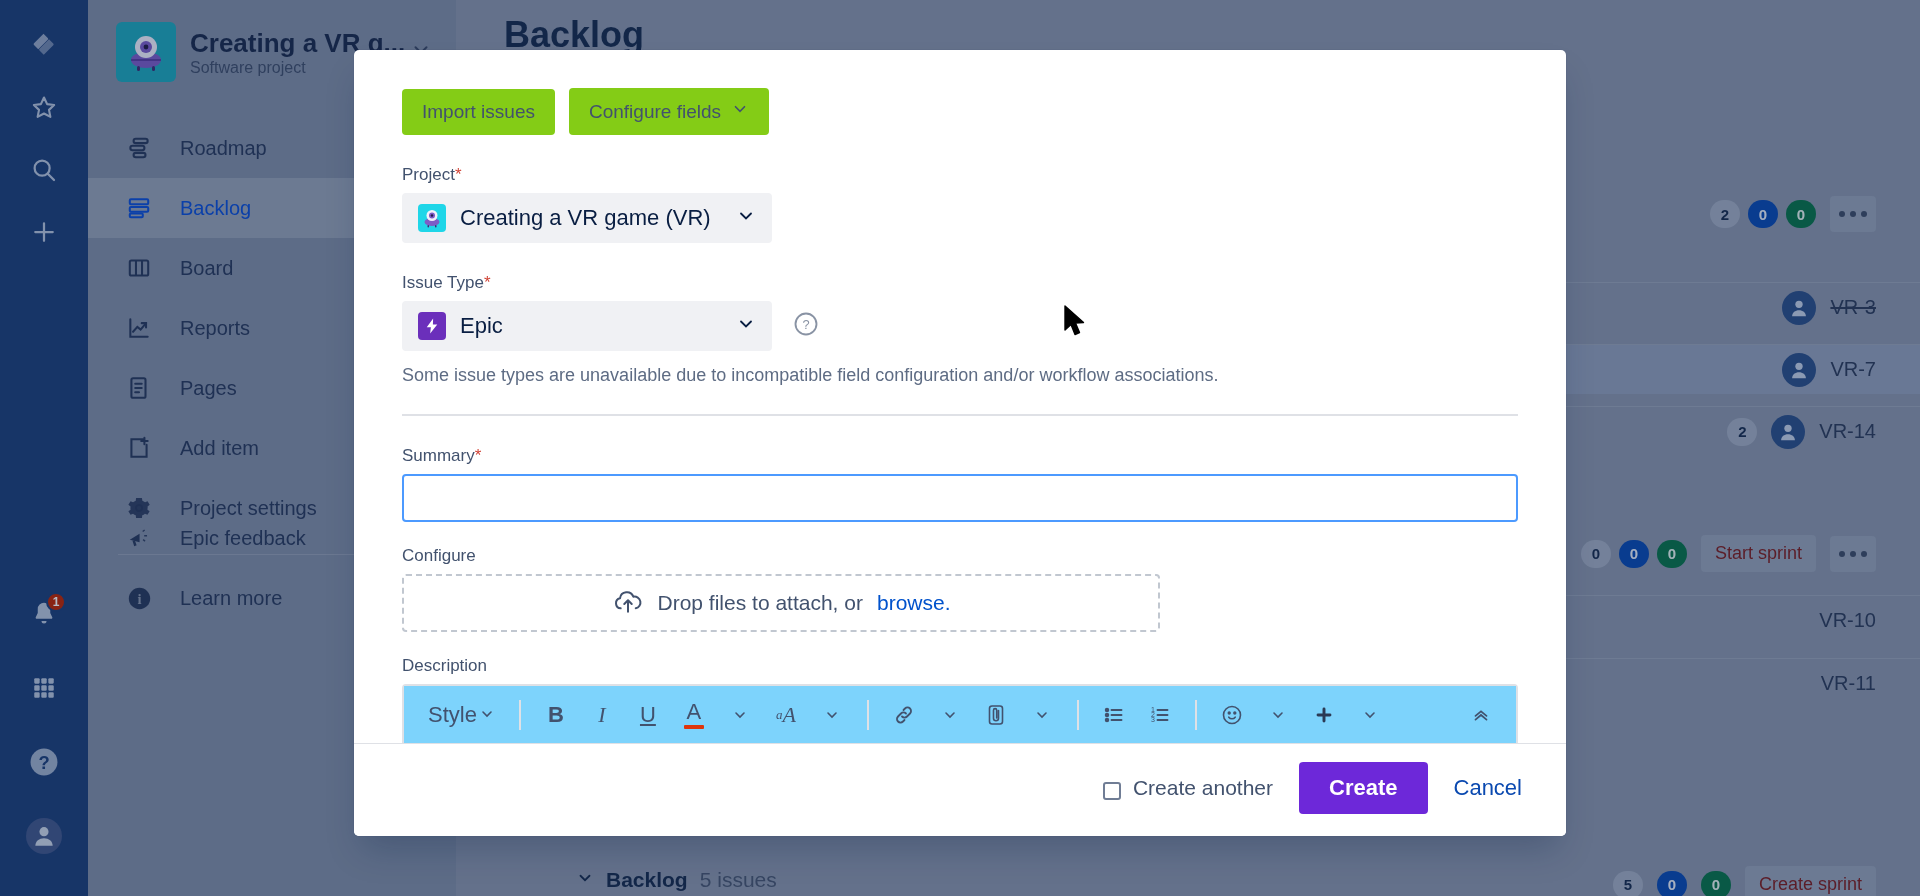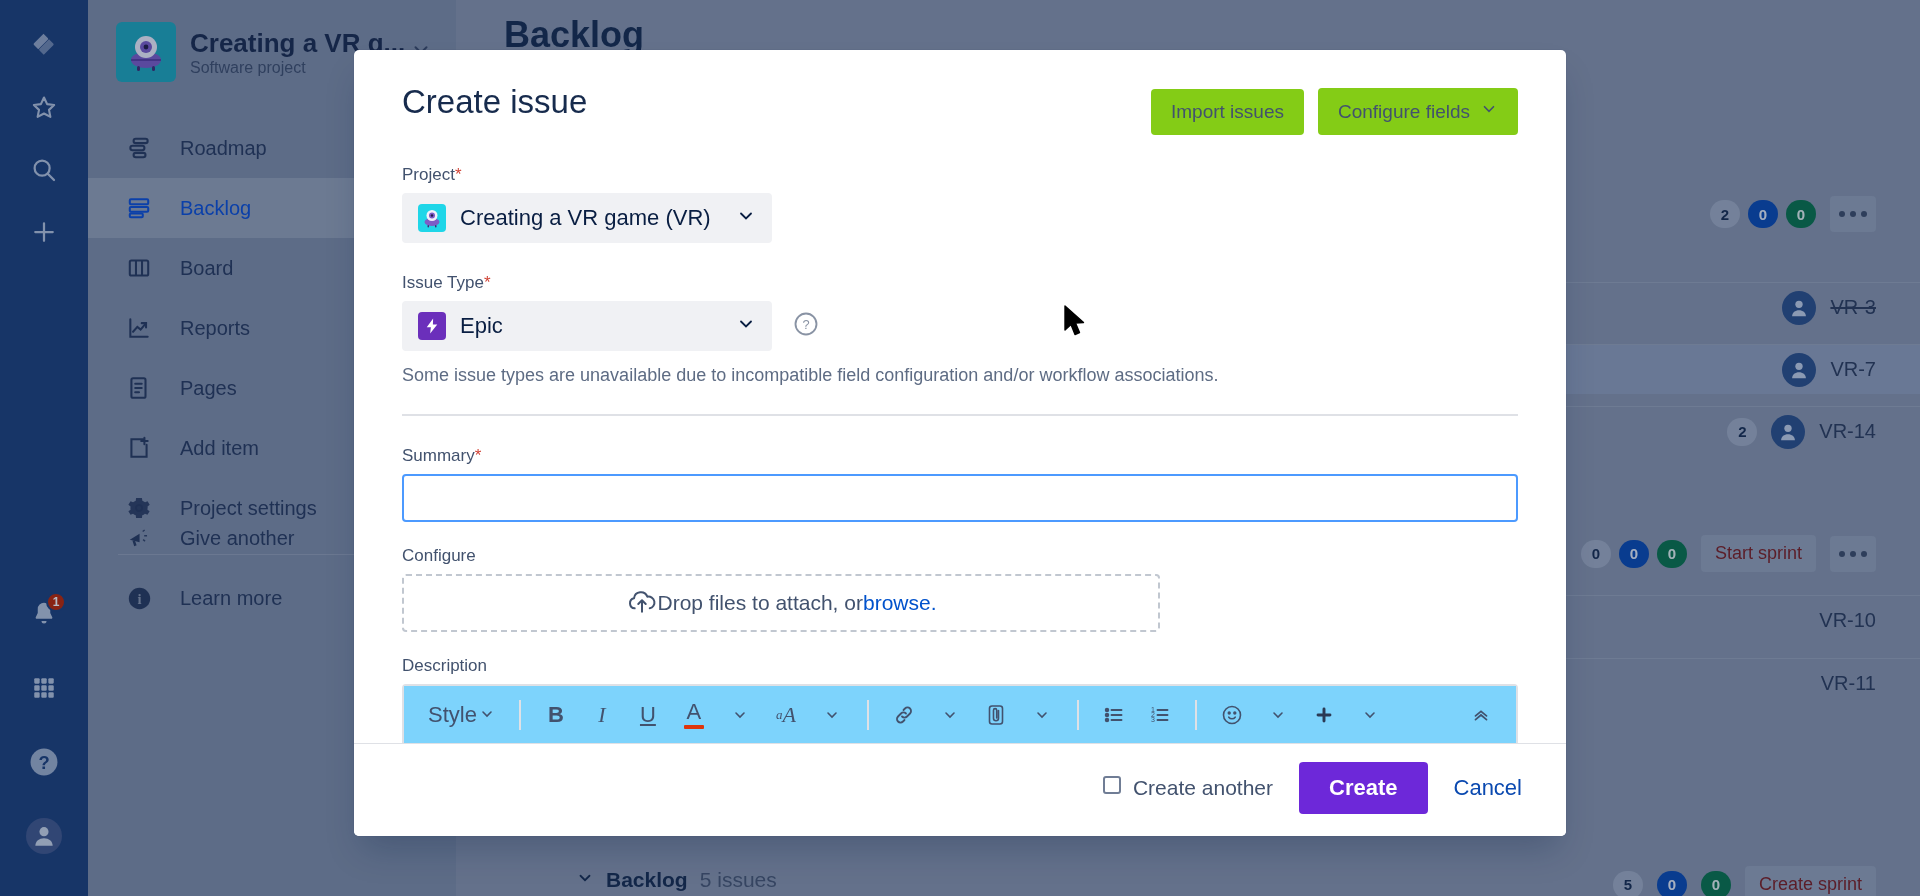--- a/index.html
+++ b/index.html
@@ -130,21 +130,21 @@
   .help-note { font-size: 18px; color: #5e6c84; margin-top: 14px; }
   .divider { height: 2px; background: #dfe1e6; margin: 28px 0 0 0; }
 
   .text-input {
     width: 100%; height: 48px; border: 2px solid #4c9aff; border-radius: 4px;
     background: #fff; font-size: 20px; padding: 0 10px; font-family: inherit;
     color: #091e42; outline: none;
   }
   .dropzone {
     width: 758px; height: 58px; border: 2px dashed #c1c7d0; border-radius: 4px;
-    display: flex; align-items: center; justify-content: center; 
+    display: flex; align-items: center; justify-content: center; gap: 14px;
     color: #42526e; font-size: 21px;
   }
   .link { color: #0052cc; cursor: pointer; }
 
   .editor { border: 2px solid #dfe1e6; border-radius: 4px; }
   .toolbar {
     height: 58px; background: #7dd3fc; display: flex; align-items: center;
     padding: 0 14px; gap: 4px; border-bottom: 1px solid #dfe1e6;
   }
   .tb-btn {
@@ -154,21 +154,21 @@
   }
   .tb-btn.style-btn { font-size: 22px; gap: 2px; padding: 0 10px; }
   .tb-sep { width: 2px; height: 30px; background: #dfe1e6; margin: 0 10px; }
   .tb-grow { flex: 1 1 auto; }
 
   .m-footer {
     flex: 0 0 auto; padding: 18px 44px 22px 44px; display: flex;
     align-items: center; justify-content: flex-end; gap: 26px;
     border-top: 1px solid #dfe1e6; background: #fff;
   }
-  .cb-wrap { display: flex; align-items: flex-start; gap: 12px; font-size: 21px; color: #42526e; cursor: pointer; }
+  .cb-wrap { display: flex; align-items: flex-end; gap: 12px; font-size: 21px; color: #42526e; cursor: pointer; }
   .cb-box { width: 18px; height: 18px; border: 2px solid #707d95; border-radius: 3px; background: #fff; }
   .btn-primary {
     background: #6d28d9; color: #fff; border: none; border-radius: 4px;
     font-size: 22px; font-weight: bold; padding: 13px 30px; cursor: pointer; font-family: inherit;
   }
   .btn-link { color: #0a49b0; font-size: 22px; cursor: pointer; background: none; border: none; font-family: inherit; }
 
   
   #mouse { position: absolute; left: 1063px; top: 305px; pointer-events: none; }
 </style>
@@ -338,21 +338,21 @@
 
       <div class="nav-bottom">
         <div class="nav-item">
           <span class="ni">
             <svg width="26" height="26" viewBox="0 0 24 24" fill="#293a5c">
               <path d="M3.5 13.5l9-5.5v8z"></path>
                 <path d="M6 14.5l1.6 5 2.2-.9-1.6-4.3z"></path>
               <path d="M15 5.5l1.8-1.4.8 1-1.8 1.4zM16.8 9.2h2.6v1.3h-2.6zM16.2 13l1.8 1.4-.8 1L15.4 14z" opacity=".9"></path>
             </svg>
           </span>
-          <span>Give another</span>
+          <span>Epic feedback</span>
         </div>
         <div class="nav-item">
           <span class="ni">
             <svg width="27" height="27" viewBox="0 0 24 24">
                 <circle cx="12" cy="12" r="9.5" fill="#293a5c"></circle>
               <text x="12" y="17" font-size="13" font-weight="bold" text-anchor="middle" fill="#8b96ab" font-family="Liberation Serif, serif">i</text>
               </svg>
           </span>
           <span>Learn more</span>
         </div>
@@ -443,21 +443,20 @@
         <span class="ghost-btn">Create sprint</span>
       </div>
     </div>
   </div>
 
   <div id="scrim"></div>
 
   <div id="modal">
 
     <div class="m-header">
-      <div class="m-title">Create issue</div>
       <div class="m-hdr-btns">
         <button class="btn-subtle">Import issues</button>
         <button class="btn-subtle">
           <span>Configure fields</span>
           <span>
             <svg width="18" height="18" viewBox="0 0 24 24" fill="none" stroke="#42526e" stroke-width="2.2" stroke-linecap="round">
                 <path d="M6 9l6 6 6-6"></path>
               </svg>
           </span>
         </button>

